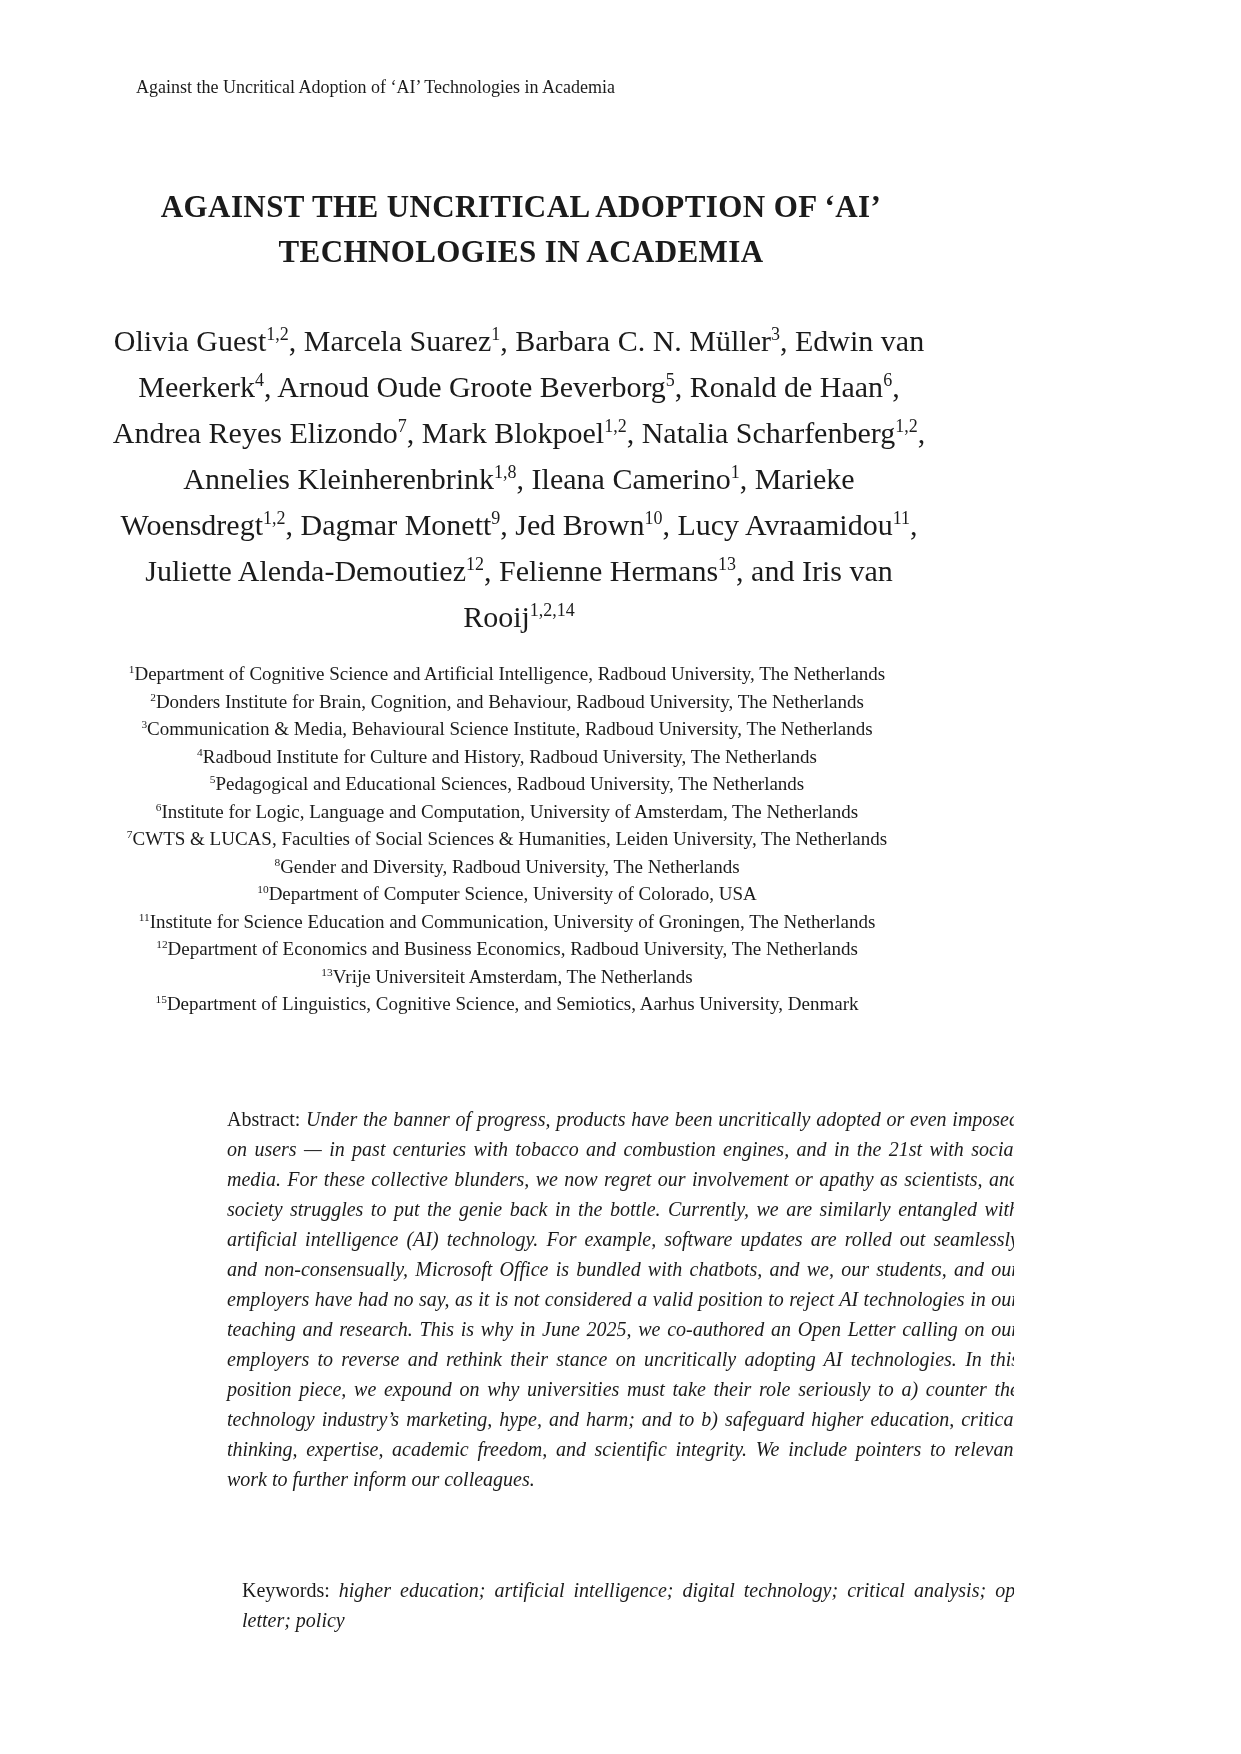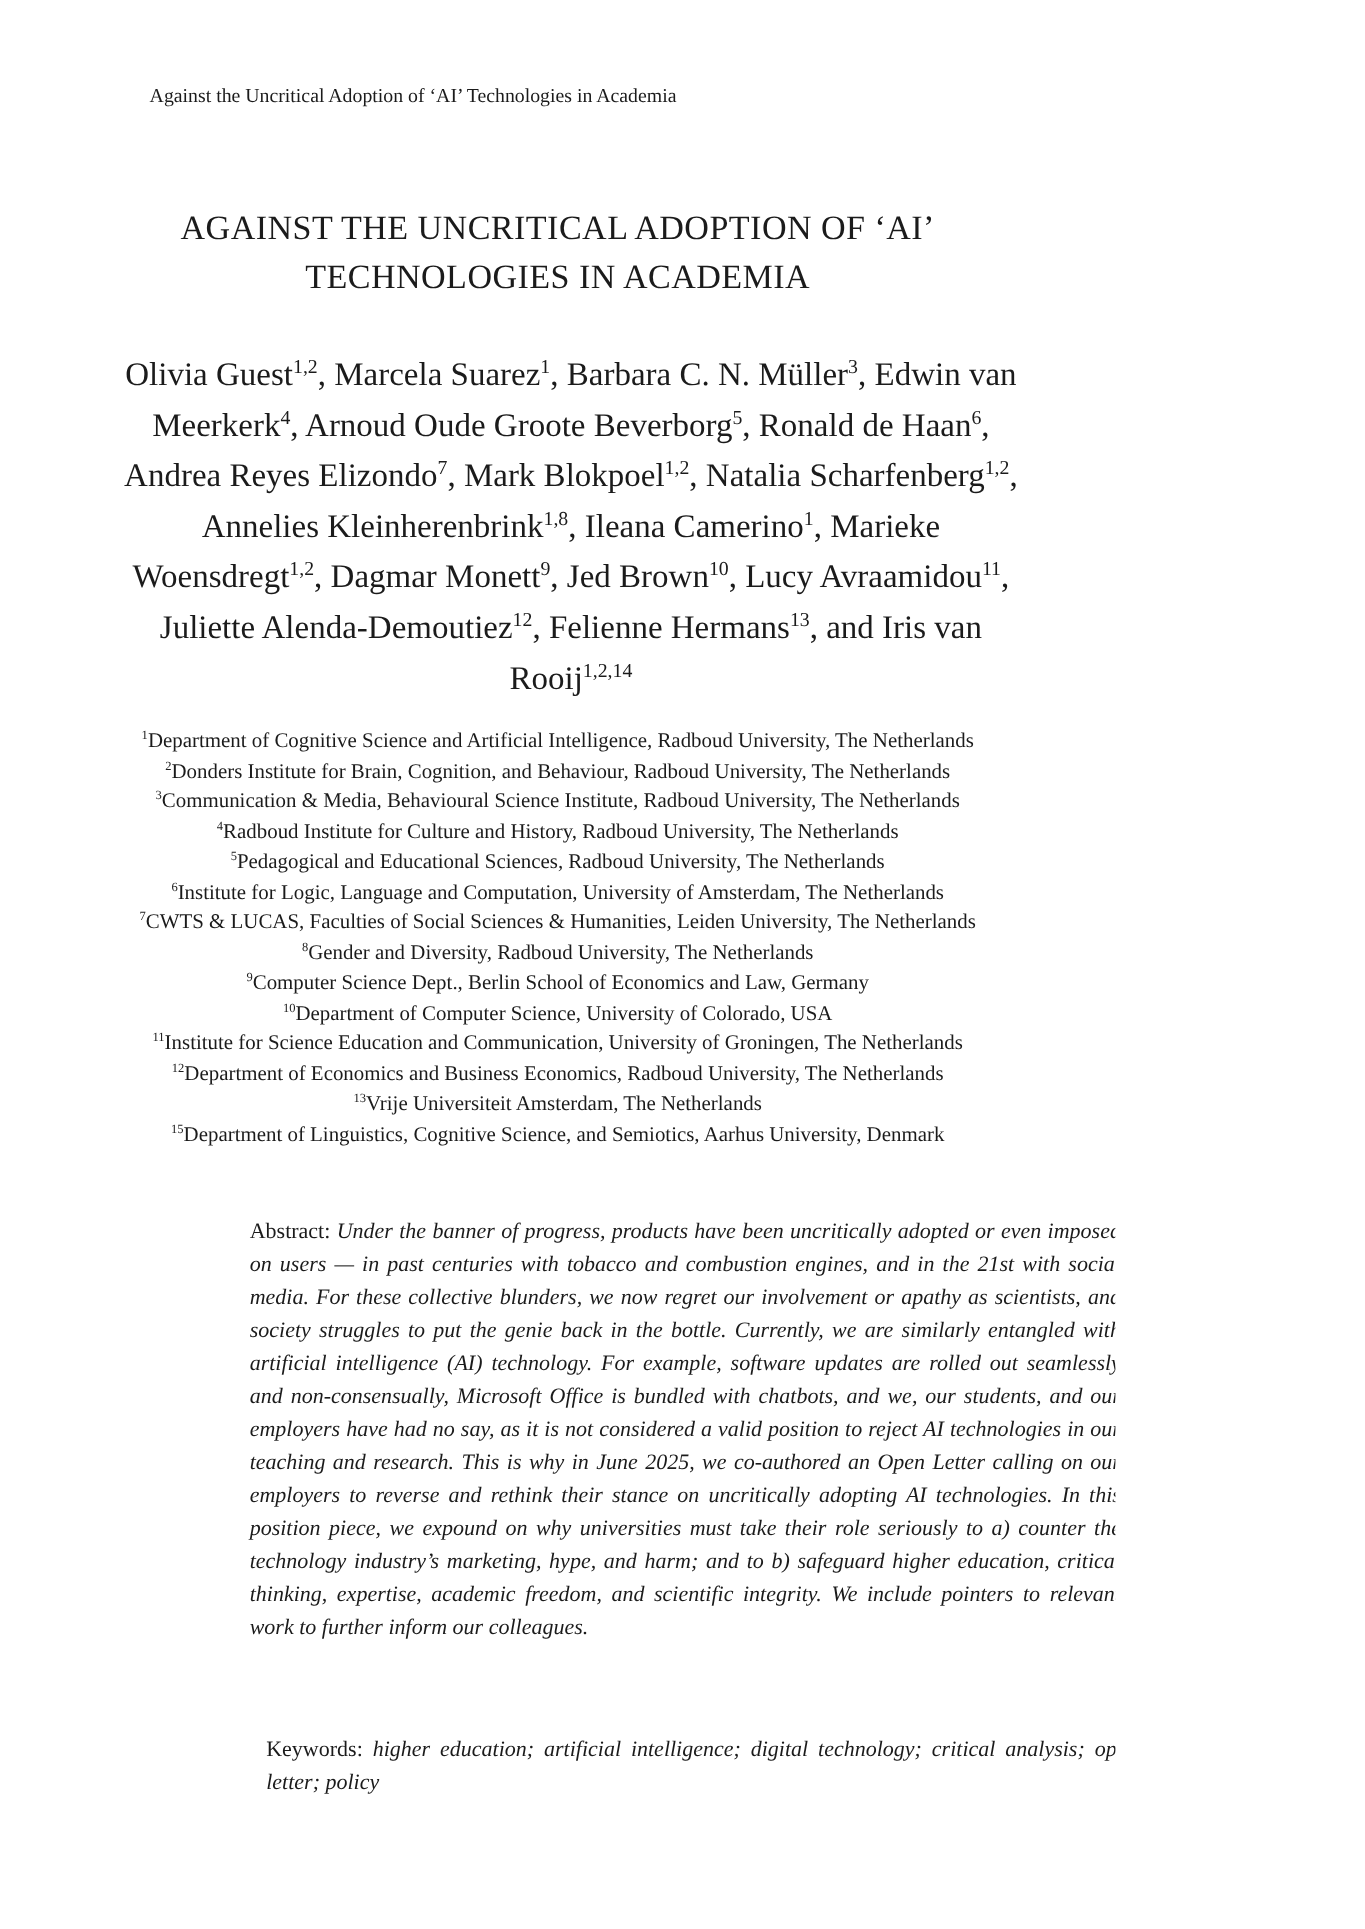--- a/index.html
+++ b/index.html
@@ -20,24 +20,24 @@
     position: absolute;
     top: 74px;
     left: 136px;
     font-size: 18px;
     line-height: 26px;
     white-space: nowrap;
   }
   .title {
     position: absolute;
     top: 184px;
-    left: 0;
+    left: 14px;
     width: 100%;
     text-align: center;
-    font-weight: 400;
+    font-weight: 700;
     font-size: 31px;
     line-height: 45px;
     letter-spacing: 0.4px;
   }
   .authors {
     position: absolute;
     top: 318px;
     left: 0;
     width: 100%;
     text-align: center;
@@ -123,21 +123,20 @@
 
   <div class="affiliations">
     <div class="affiliation-line"><sup>1</sup>Department of Cognitive Science and Artificial Intelligence, Radboud University, The Netherlands</div>
     <div class="affiliation-line"><sup>2</sup>Donders Institute for Brain, Cognition, and Behaviour, Radboud University, The Netherlands</div>
     <div class="affiliation-line"><sup>3</sup>Communication &amp; Media, Behavioural Science Institute, Radboud University, The Netherlands</div>
     <div class="affiliation-line"><sup>4</sup>Radboud Institute for Culture and History, Radboud University, The Netherlands</div>
     <div class="affiliation-line"><sup>5</sup>Pedagogical and Educational Sciences, Radboud University, The Netherlands</div>
     <div class="affiliation-line"><sup>6</sup>Institute for Logic, Language and Computation, University of Amsterdam, The Netherlands</div>
     <div class="affiliation-line"><sup>7</sup>CWTS &amp; LUCAS, Faculties of Social Sciences &amp; Humanities, Leiden University, The Netherlands</div>
     <div class="affiliation-line"><sup>8</sup>Gender and Diversity, Radboud University, The Netherlands</div>
-    <div class="affiliation-line"><sup>9</sup>Computer Science Dept., Berlin School of Economics and Law, Germany</div>
     <div class="affiliation-line"><sup>10</sup>Department of Computer Science, University of Colorado, USA</div>
     <div class="affiliation-line"><sup>11</sup>Institute for Science Education and Communication, University of Groningen, The Netherlands</div>
     <div class="affiliation-line"><sup>12</sup>Department of Economics and Business Economics, Radboud University, The Netherlands</div>
     <div class="affiliation-line"><sup>13</sup>Vrije Universiteit Amsterdam, The Netherlands</div>
     <div class="affiliation-line"><sup>15</sup>Department of Linguistics, Cognitive Science, and Semiotics, Aarhus University, Denmark</div>
   </div>
 
   <p class="abstract">
     <span class="block-label">Abstract:</span>
     <span>Under the banner of progress, products have been uncritically adopted or even imposed on users — in past centuries with tobacco and combustion engines, and in the 21st with social media. For these collective blunders, we now regret our involvement or apathy as scientists, and society struggles to put the genie back in the bottle. Currently, we are similarly entangled with artificial intelligence (AI) technology. For example, software updates are rolled out seamlessly and non-consensually, Microsoft Office is bundled with chatbots, and we, our students, and our employers have had no say, as it is not considered a valid position to reject AI technologies in our teaching and research. This is why in June 2025, we co-authored an Open Letter calling on our employers to reverse and rethink their stance on uncritically adopting AI technologies. In this position piece, we expound on why universities must take their role seriously to a) counter the technology industry’s marketing, hype, and harm; and to b) safeguard higher education, critical thinking, expertise, academic freedom, and scientific integrity. We include pointers to relevant work to further inform our colleagues.</span>

